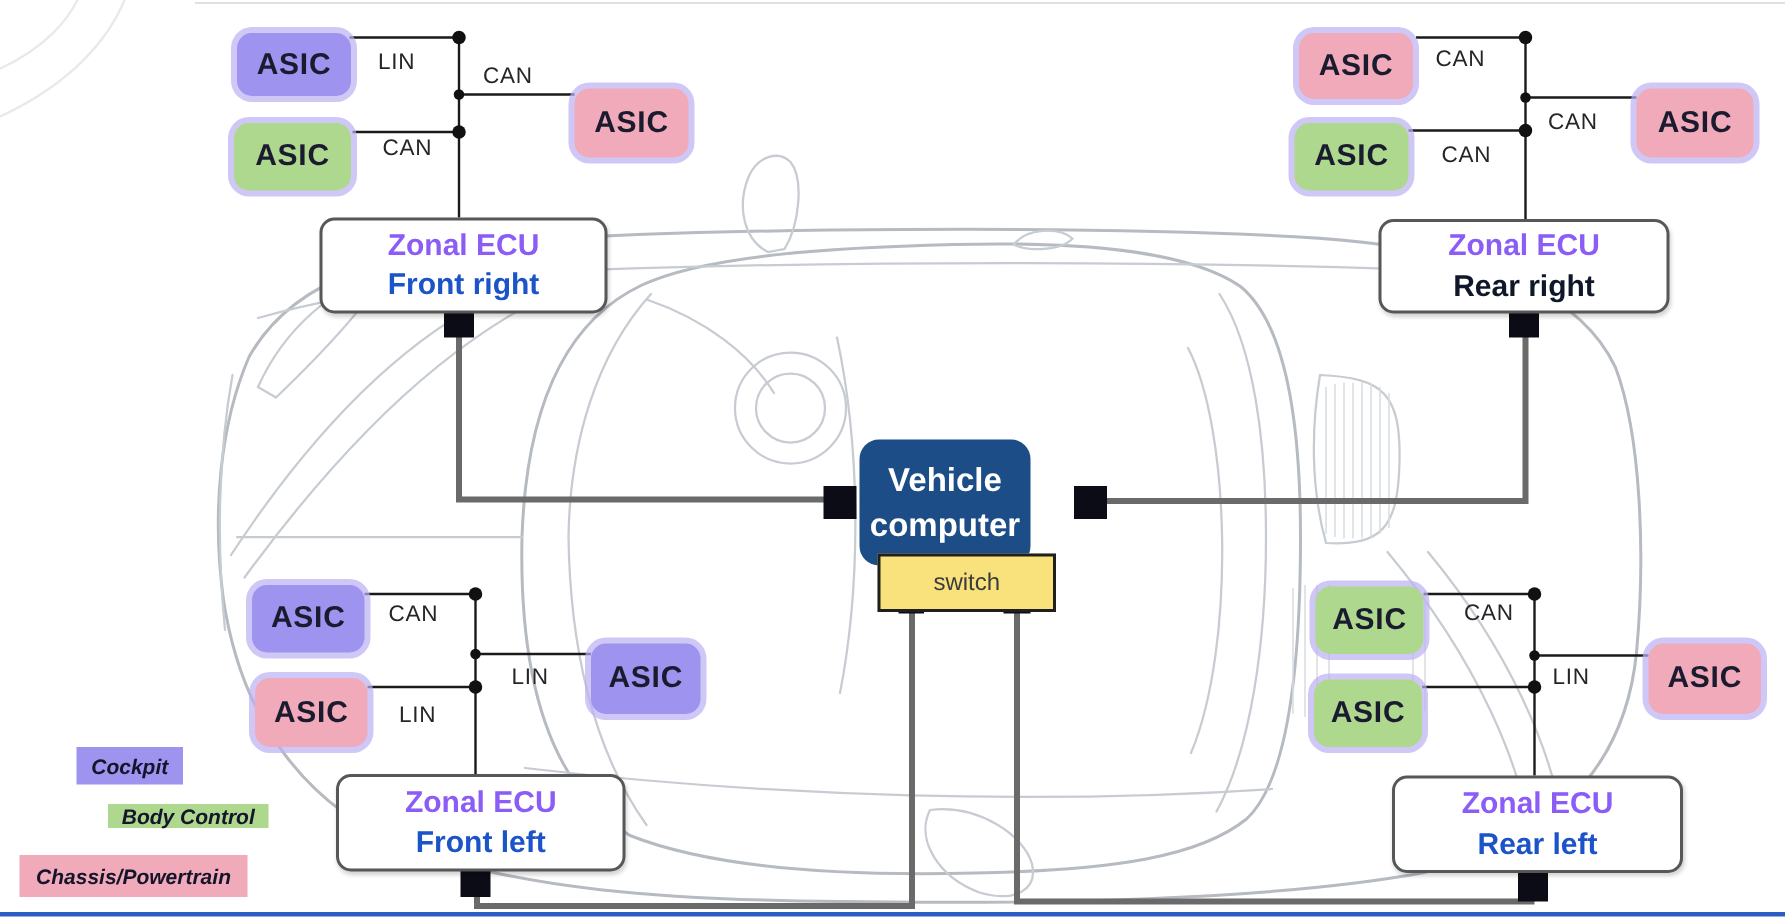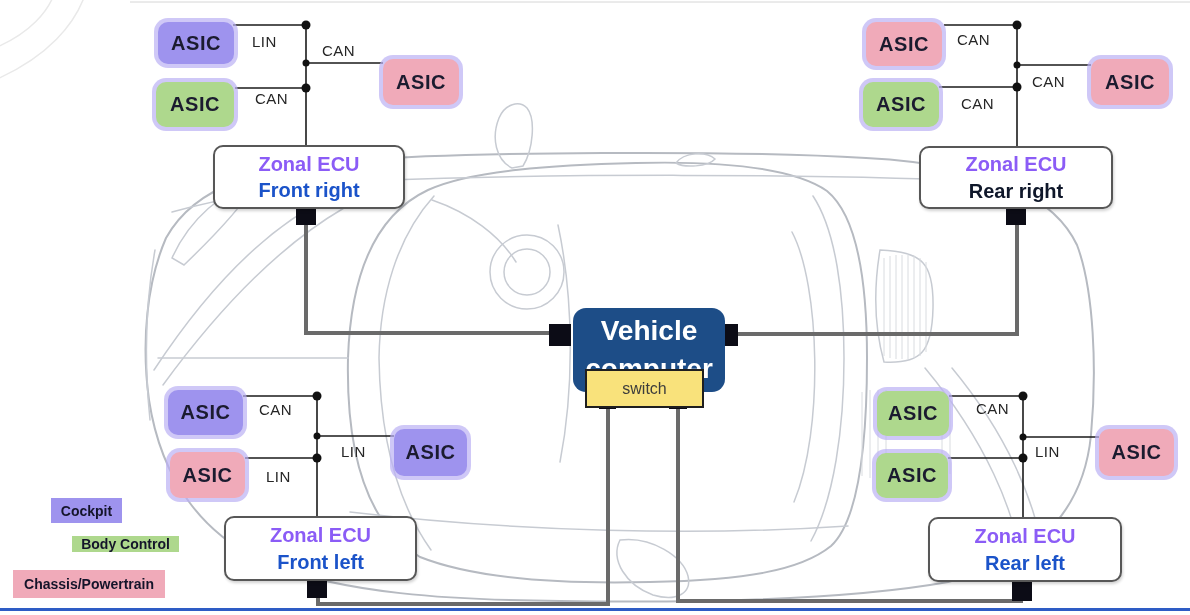--- a/index.html
+++ b/index.html
@@ -11,31 +11,31 @@
           font-weight:bold; font-size:20px; color:#1b1b2f; letter-spacing:0.5px;
           box-shadow:0 0 0 4px rgba(187,176,244,0.7);margin-top:16px; }
   .wlabel { position:absolute; z-index:2; font-size:15px; color:#262626; letter-spacing:0.5px; }
 
   .ecu { position:absolute; z-index:2; background:#ffffff; border:2px solid #575757; border-radius:10px;
          display:flex; flex-direction:column; align-items:center; justify-content:center; line-height:1.32;
          box-shadow:1px 2px 3px rgba(0,0,0,0.18); }
   .ecu-title { font-size:20px; font-weight:bold; color:#8b5cf6; }
   .ecu-zone  { font-size:20px; font-weight:bold; }
 
-  .vc { position:absolute; z-index:3; left:573px; top:293px; width:152px; height:84px; border-radius:13px;
-        color:#ffffff; font-size:28px; font-weight:bold; line-height:1.35;
-        display:flex; flex-direction:column; align-items:center; justify-content:center;margin-top:15px; }
+  .vc { position:absolute; z-index:3; left:573px; top:293px; width:114px; height:84px; border-radius:13px;
+        color:#ffffff; font-size:22px; font-weight:bold; line-height:1.35;
+        display:flex; flex-direction:column; align-items:center; justify-content:center; }
   .switch { position:absolute; z-index:4; left:585px; top:369px; width:119px; height:39px; box-sizing:border-box;
             border:2px solid #1f1f1f; display:flex; align-items:center; justify-content:center;
             font-size:16px; color:#3c3c3c; }
 
   .port { position:absolute; z-index:1; background:#0c0c16; }
 
   .legend-item { position:absolute; z-index:2; display:flex; align-items:center; justify-content:center;
-                 font-weight:bold; font-size:14px; color:#14142a; }
+                 font-weight:bold; font-size:14px; color:#14142a;font-style:italic; }
 
   .bottom-rule { position:absolute; z-index:5; left:0; top:608px; width:1190px; height:3px; }
 </style>
 </head>
 <body>
 
 <div class="canvas">
 
   <svg class="bg" width="1190" height="615" viewBox="0 0 1190 615">
 

